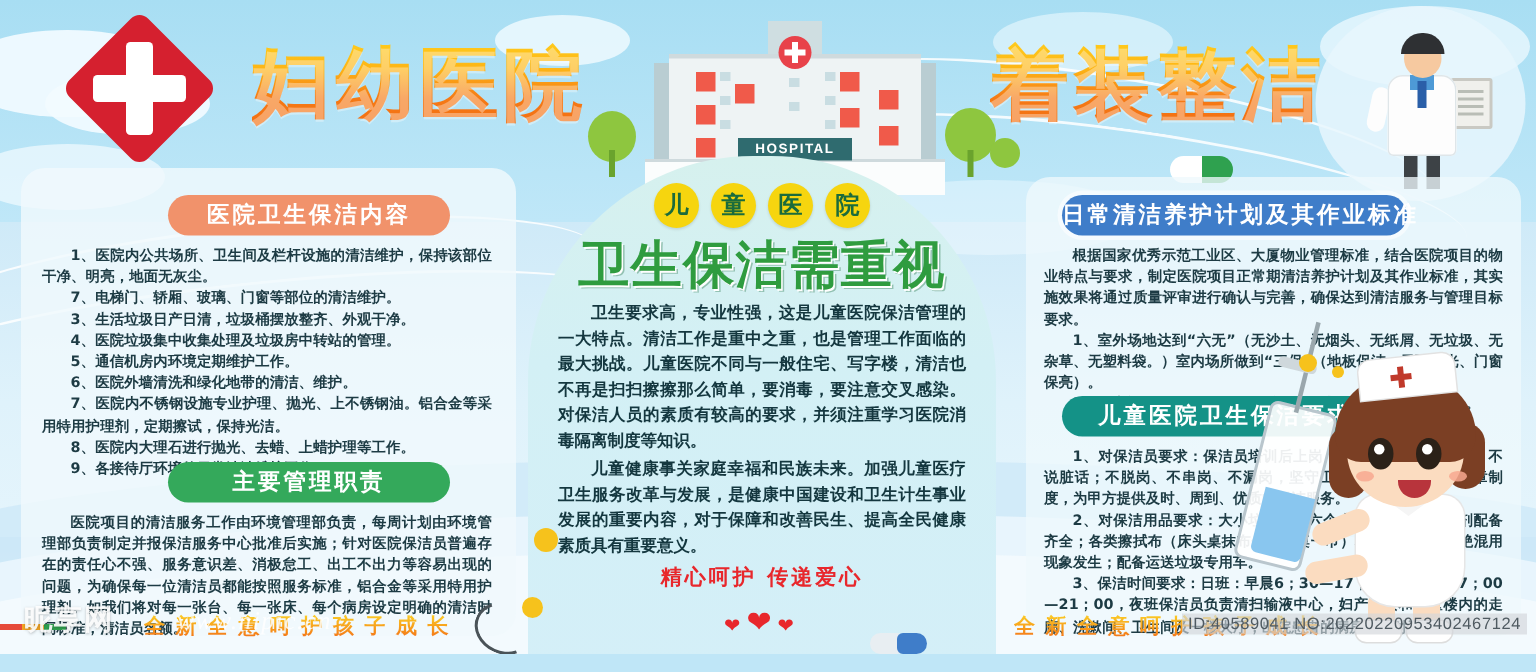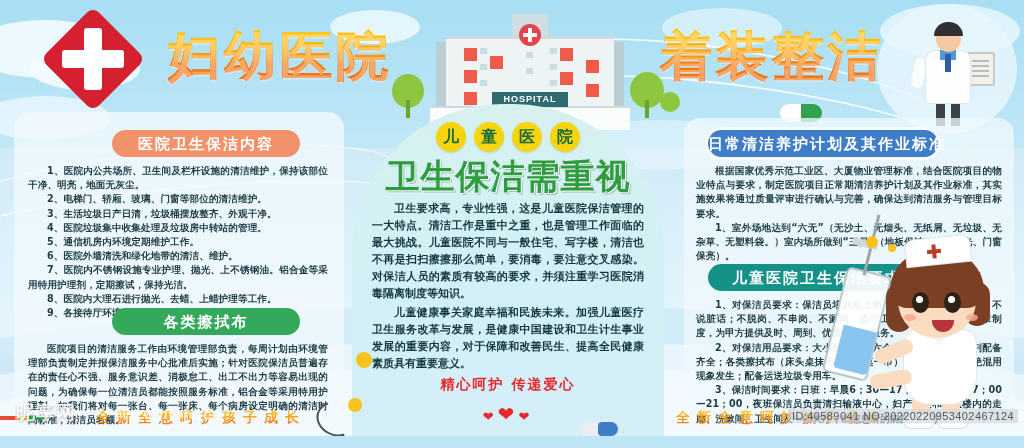--- a/index.html
+++ b/index.html
@@ -285,30 +285,30 @@
       <div class="doc-tie"></div>
     <div class="doc-head"></div>
       <div class="doc-hair"></div>
   </div>
   <div class="pill-cap"></div>
 
   <div class="panel panel-left"></div>
   <div class="pill pill-orange">医院卫生保洁内容</div>
   <div class="body-text txt-left-1">
     <p>1、医院内公共场所、卫生间及栏杆设施的清洁维护，保持该部位干净、明亮，地面无灰尘。</p>
-    <p>2、电梯门、轿厢、玻璃、门窗等部位的清洁维护。</p>
+    <p>7、电梯门、轿厢、玻璃、门窗等部位的清洁维护。</p>
     <p>3、生活垃圾日产日清，垃圾桶摆放整齐、外观干净。</p>
     <p>4、医院垃圾集中收集处理及垃圾房中转站的管理。</p>
     <p>5、通信机房内环境定期维护工作。</p>
     <p>6、医院外墙清洗和绿化地带的清洁、维护。</p>
     <p>7、医院内不锈钢设施专业护理、抛光、上不锈钢油。铝合金等采用特用护理剂，定期擦试，保持光洁。</p>
     <p>8、医院内大理石进行抛光、去蜡、上蜡护理等工作。</p>
     <p>9、各接待厅环境的日常清洁维护工作。</p>
   </div>
-  <div class="pill pill-green">各类擦拭布</div>
+  <div class="pill pill-green">主要管理职责</div>
   <div class="body-text txt-left-2">
     <p>医院项目的清洁服务工作由环境管理部负责，每周计划由环境管理部负责制定并报保洁服务中心批准后实施；针对医院保洁员普遍存在的责任心不强、服务意识差、消极怠工、出工不出力等容易出现的问题，为确保每一位清洁员都能按照服务标准，铝合金等采用特用护理剂。如我们将对每一张台、每一张床、每个病房设定明确的清洁时间标准，清洁员名额。</p>
   </div>
 
   <div class="panel panel-center"></div>
   <div class="badge-row">
     <div class="badge">儿</div>
     <div class="badge">童</div>
     <div class="badge">医</div>
     <div class="badge">院</div>

